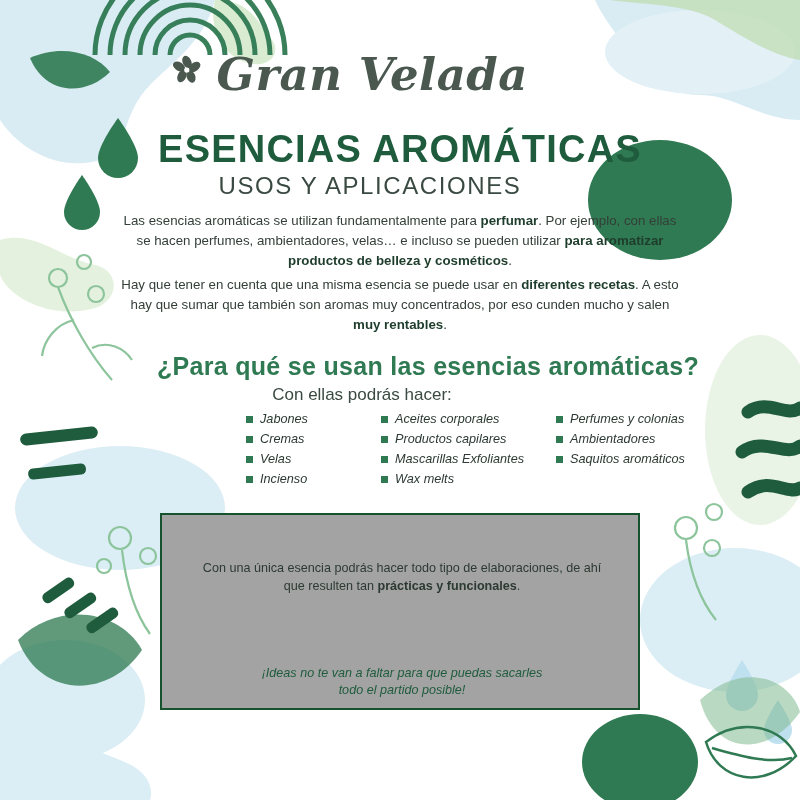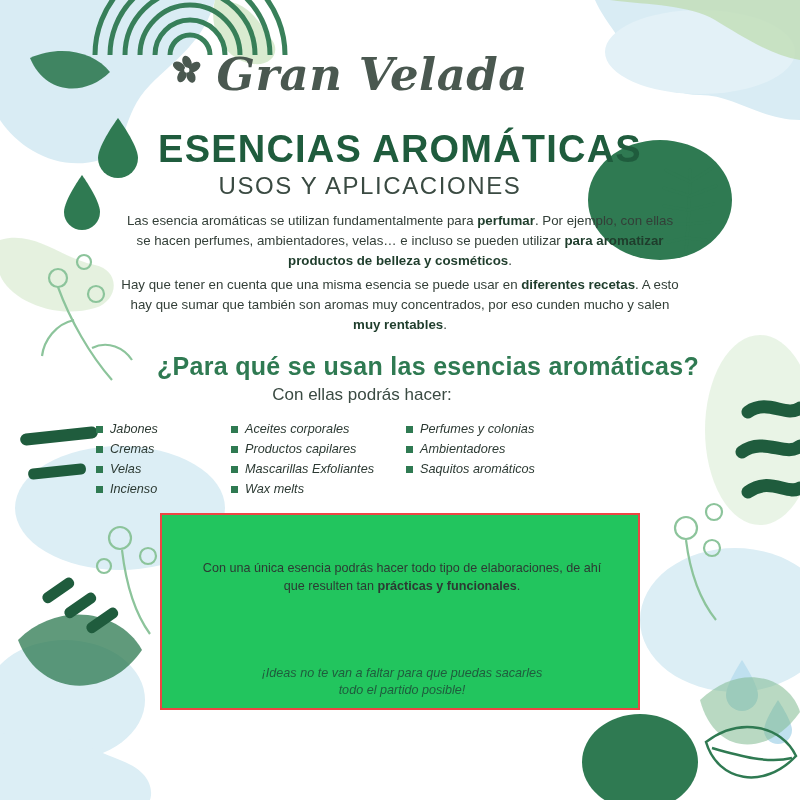--- a/index.html
+++ b/index.html
@@ -119,25 +119,25 @@
     left: 0;
     width: 724px;
     text-align: center;
     font-size: 17px;
     color: #3a4a42;
   }
 
   
   .lists {
     position: absolute;
-    top: 422px;
+    top: 412px;
     left: 96px;
     width: 620px;
     display: flex;
-    justify-content: flex-start;
+    justify-content: flex-end;
     gap: 0px;
   }
   .list-col {
     display: flex;
     flex-direction: column;
     gap: 5px;
   }
   .list-col.c0 { width: 135px; }
   .list-col.c1 { width: 175px; }
   .list-col.c2 { width: 175px; }
@@ -159,22 +159,22 @@
     flex: 0 0 auto;
   }
 
   
   .note-box {
     position: absolute;
     top: 513px;
     left: 160px;
     width: 480px;
     height: 197px;
-    background: #22c55e;
-    border: 2px solid #ef4444;
+    background: #a3a3a3;
+    border: 2px solid #14532d;
     box-sizing: border-box;
   }
   .note-text {
     position: absolute;
     left: 34px;
     width: 412px;
     text-align: center;
     font-size: 12.6px;
     line-height: 18px;
     color: #2c3a33;
@@ -318,21 +318,21 @@
           </g>
         </svg>
       </span>
       <span class="brand-name">Gran Velada</span>
     </div>
 
     <div class="title-main">ESENCIAS AROMÁTICAS</div>
     <div class="title-sub">USOS Y APLICACIONES</div>
 
     <div class="para" id="para1">
-      <span>Las esencia aromáticas se utilizan fundamentalmente para </span><b>perfumar</b><span>. Por ejemplo, con ellas se hacen perfumes, ambientadores, velas… e incluso se pueden utilizar </span><b>para aromatizar productos de belleza y cosméticos</b><span>.</span>
+      <span>Las esencias aromáticas se utilizan fundamentalmente para </span><b>perfumar</b><span>. Por ejemplo, con ellas se hacen perfumes, ambientadores, velas… e incluso se pueden utilizar </span><b>para aromatizar productos de belleza y cosméticos</b><span>.</span>
     </div>
 
     <div class="para" id="para2">
       <span>Hay que tener en cuenta que una misma esencia se puede usar en </span><b>diferentes recetas</b><span>. A esto hay que sumar que también  son aromas muy concentrados, por eso cunden mucho y salen </span><b>muy rentables</b><span>.</span>
     </div>
 
     <div class="question">¿Para qué se usan las esencias aromáticas?</div>
     <div class="subquestion">Con ellas podrás hacer:</div>
 
     <div class="lists">

